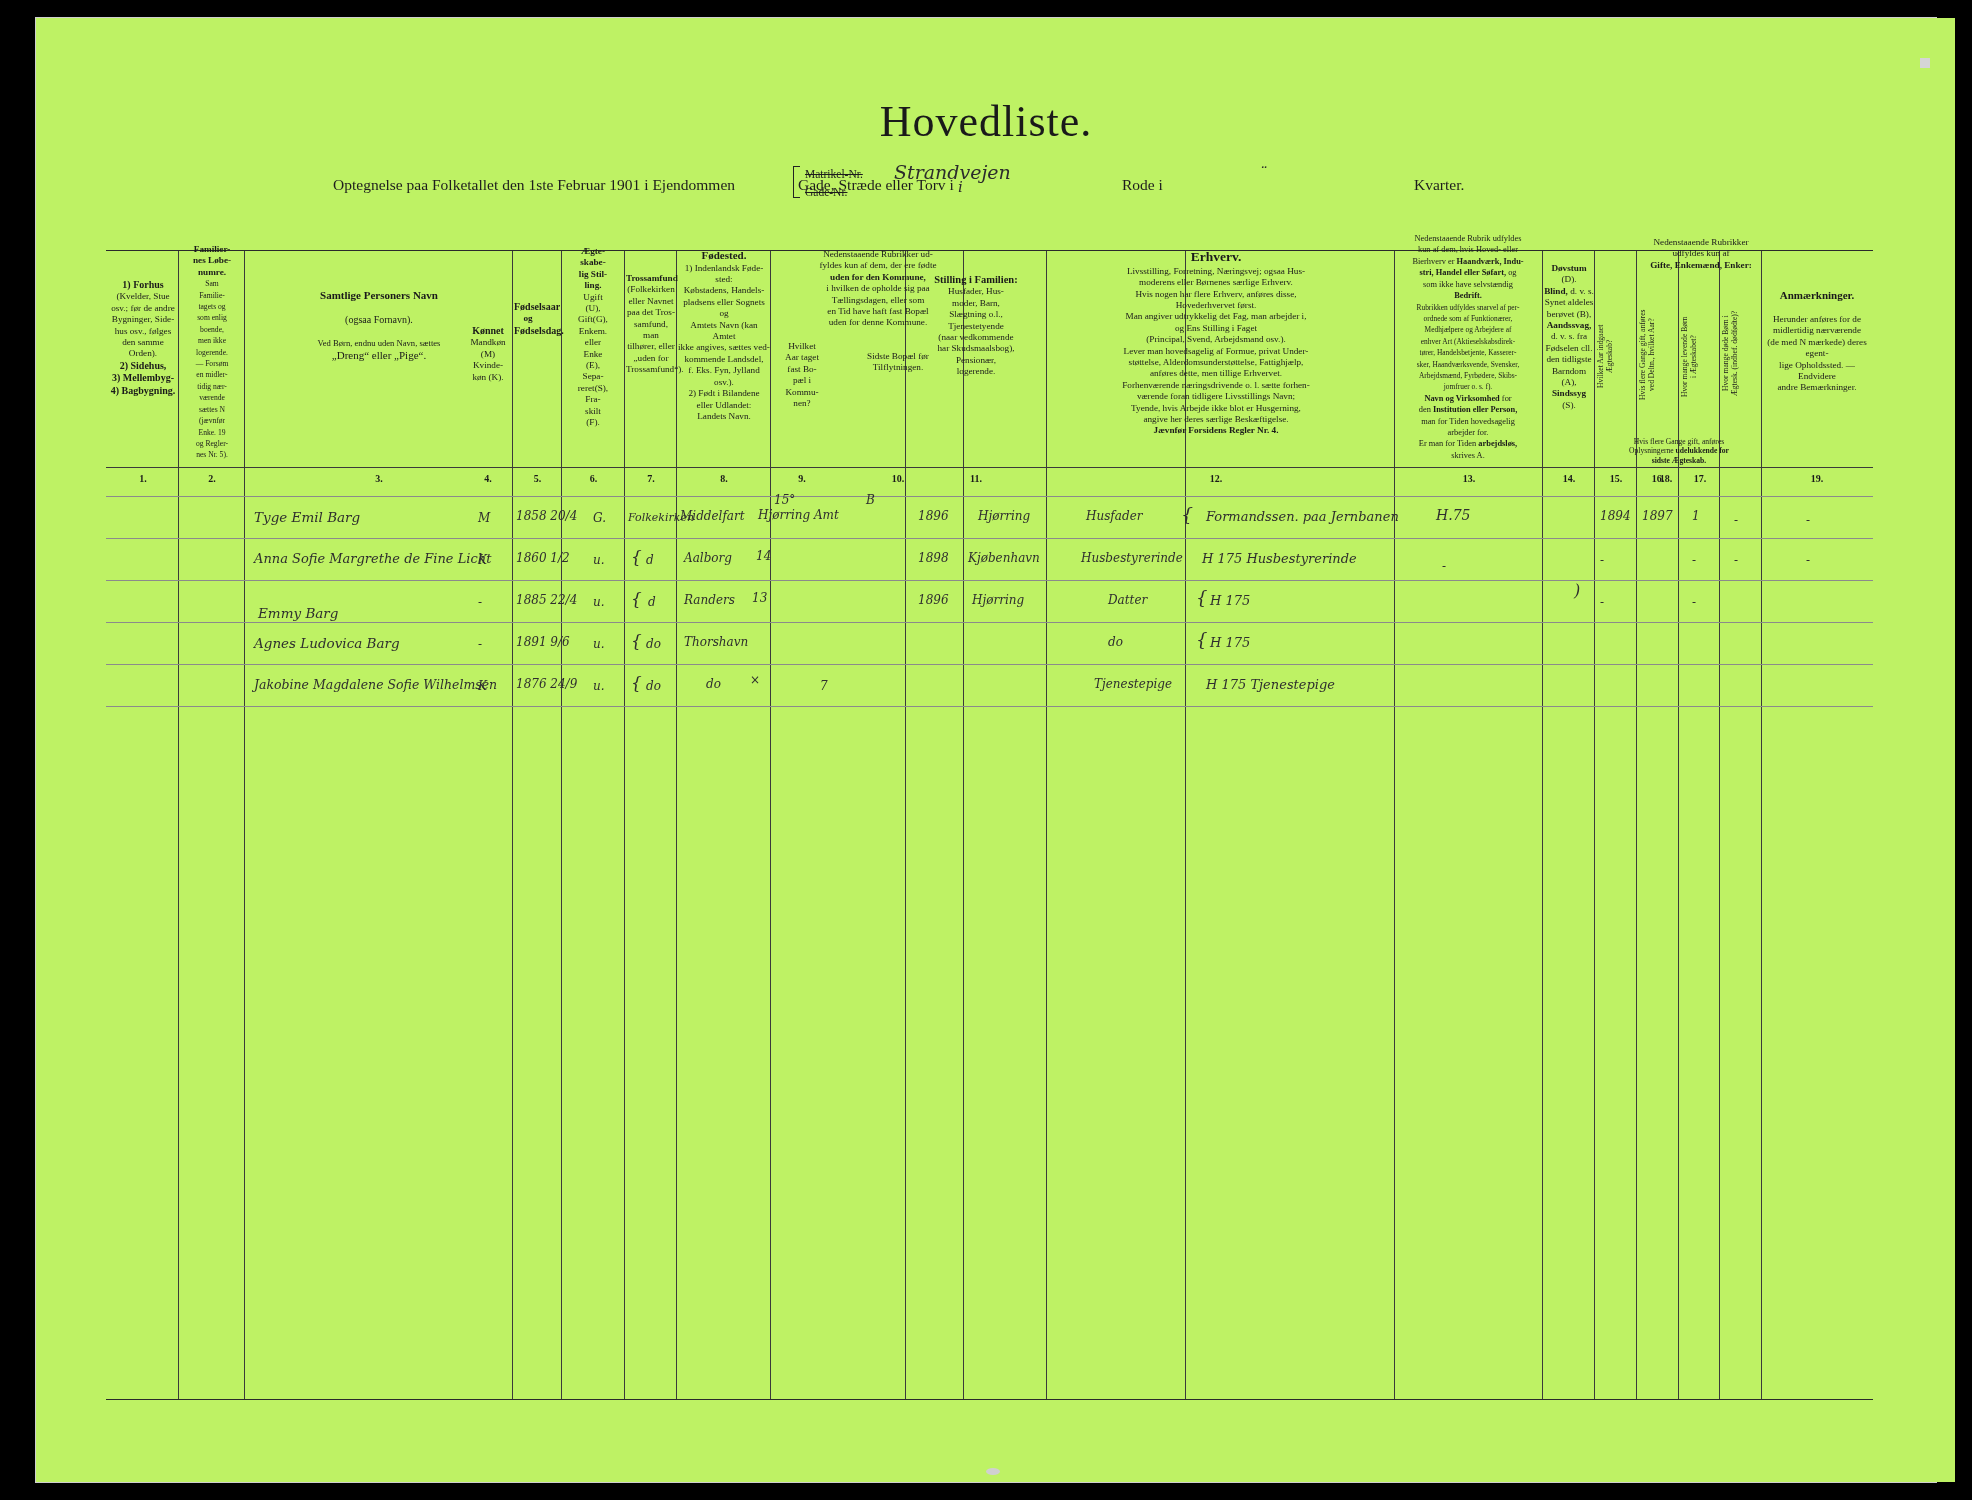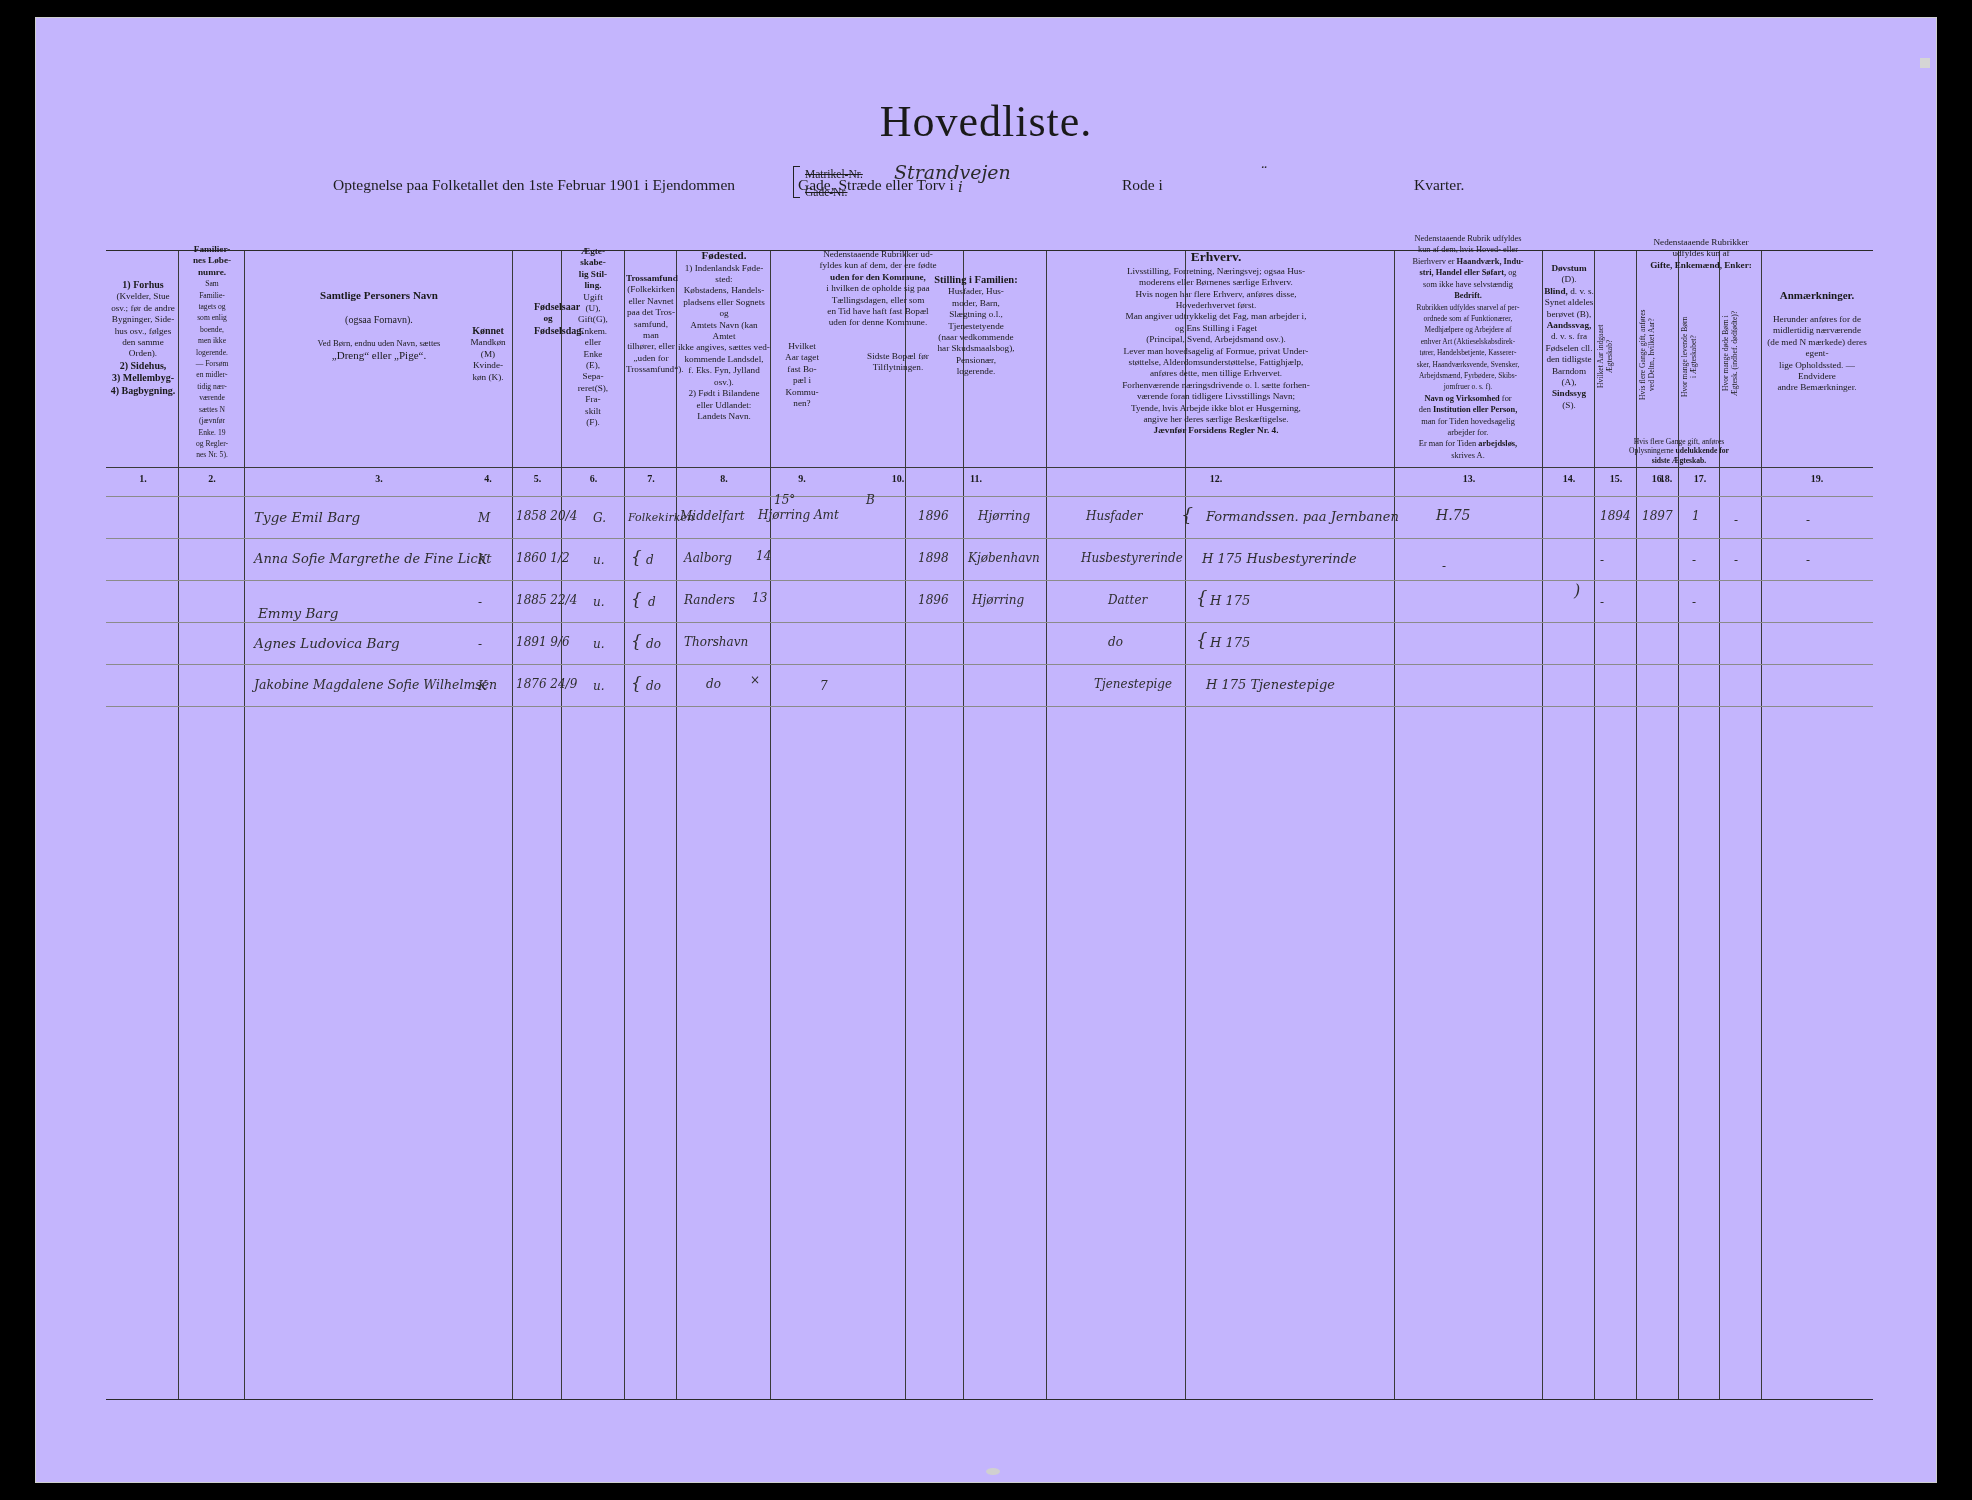--- a/index.html
+++ b/index.html
@@ -21,21 +21,22 @@
     height: 1464px;
     background: #e8e8e8;
     box-shadow: 0 0 0 1px #cfcfcf;
   }
   #paper {
     position: absolute;
     left: 0;
     top: 0;
     width: 1900px;
     height: 1464px;
-    background: #c4b5fd;
+    background: #bef264;
+    padding-left: 19px;
   }
 
   
   .title {
     position: absolute;
     left: 0;
     top: 78px;
     width: 1900px;
     text-align: center;
     font-size: 44px;
@@ -216,21 +217,21 @@
         <span class="mid">Samtlige Personers Navn</span><br><br>
         <span style="font-size:10px">(ogsaa Fornavn).</span><br><br>
         <span style="font-size:8.6px">Ved Børn, endnu uden Navn, sættes</span><br>
         <span style="font-size:11px">„Dreng“ eller „Pige“.</span>
       </div>
 
       <div class="hdr" style="left:357px; top:46px; width:50px;margin-top:28px;">
         <b style="font-size:10px">Kønnet</b><br>Mandkøn<br>(M)<br>Kvinde-<br>køn (K).
       </div>
 
-      <div class="hdr" style="left:428px; top:50px; width:28px;text-align:center;">
+      <div class="hdr" style="left:408px; top:50px; width:28px;text-align:center;">
         <b style="font-size:10px">Fødselsaar</b><br><b>og</b><br><b style="font-size:10px">Fødselsdag.</b>
       </div>
 
       <div class="hdr" style="left:457px; top:-5px; width:60px;">
         <b>Ægte-<br>skabe-<br>lig Stil-<br>ling.</b><br>Ugift<br>(U),<br>Gift(G),<br>Enkem.<br>eller<br>Enke<br>(E),<br>Sepa-<br>reret(S),<br>Fra-<br>skilt<br>(F).
       </div>
 
       <div class="hdr" style="left:520px; top:22px; width:50px;">
         <b>Trossamfund</b><br>(Folkekirken<br>eller Navnet<br>paa det Tros-<br>samfund, man<br>tilhører, eller<br>„uden for<br>Trossamfund“).
       </div>

